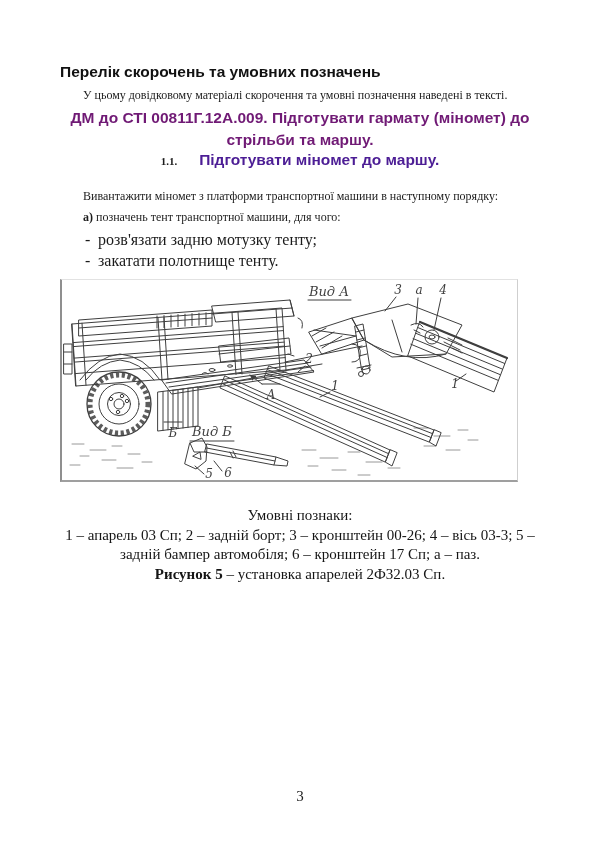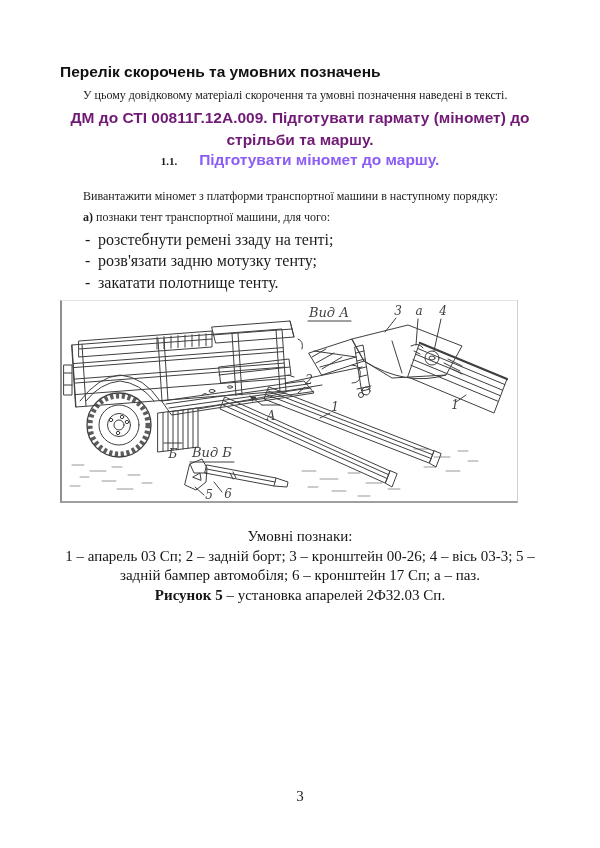--- a/index.html
+++ b/index.html
@@ -16,21 +16,21 @@
   p.body{font-size:12px;line-height:21.5px;text-align:justify;margin:0;}
   p.indent{text-indent:23px;}
   .after-intro{margin-bottom:17px;}
   h2.h{
     font-family:"Liberation Sans",sans-serif;font-weight:700;
     font-size:15.5px;line-height:22px;text-align:center;color:#701a75;margin:0;
   }
   .mb15{margin-bottom:15px;} .mb13{margin-bottom:13px;}
   .section{ text-align:center;margin:0 0 17px 0;}
   .sec-num{font-family:"Liberation Serif",serif;font-weight:700;font-size:11px;margin-right:22px;}
-  .sec-title{font-family:"Liberation Sans",sans-serif;font-weight:700;font-size:15.5px;color:#8b5cf6;}
+  .sec-title{font-family:"Liberation Sans",sans-serif;font-weight:700;font-size:15.5px;color:#4c1d95;}
   .li{font-size:16px;line-height:21.5px;padding-left:25px;text-align:left;}
   .li .dash{display:inline-block;width:13px;}
   b.inb{font-weight:700;}
   .fig{
     margin:7px 0 0 0;width:458px;height:203px;box-sizing:border-box;background:#fff;
     border-top:1px solid #e2e2e2;border-right:1px solid #cfcfcf;
     border-left:2px solid #8f8f8f;border-bottom:2px solid #9f9f9f;
   }
   .fig svg{display:block;}
   .ln{stroke:var(--ink,#3f3f3f);fill:none;stroke-width:1;stroke-linecap:round;stroke-linejoin:round;}
@@ -54,23 +54,22 @@
 
   <h2 class="h mb15">ДМ до СТІ 00811Г.12А.009. Підготувати гармату (міномет) до стрільби та маршу.</h2>
 
 
   <div class="section">
     <span class="sec-num">1.1.</span><span class="sec-title">Підготувати міномет до маршу.</span>
   </div>
 
   <p class="body indent">Вивантажити міномет з платформи транспортної машини в наступному порядку:</p>
 
-  <p class="body indent"><b class="inb">а)</b><span> познаки тент транспортної машини, для чого:</span></p>
+  <p class="body indent"><b class="inb">а)</b><span> позначень тент транспортної машини, для чого:</span></p>
 
-  <div class="li"><span class="dash">-</span><span>розстебнути ремені ззаду на тенті;</span></div>
   <div class="li"><span class="dash">-</span><span>розв'язати задню мотузку тенту;</span></div>
   <div class="li"><span class="dash">-</span><span>закатати полотнище тенту.</span></div>
 
   <div class="fig">
     <svg width="454" height="199" viewBox="0 0 454 199">
       <defs>
         <marker id="ah" markerWidth="7" markerHeight="7" refX="5.5" refY="3" orient="auto">
           <path d="M0 0 L6 3 L0 6 Z" style="fill:var(--ink,#3f3f3f)"></path>
         </marker>
       </defs>

